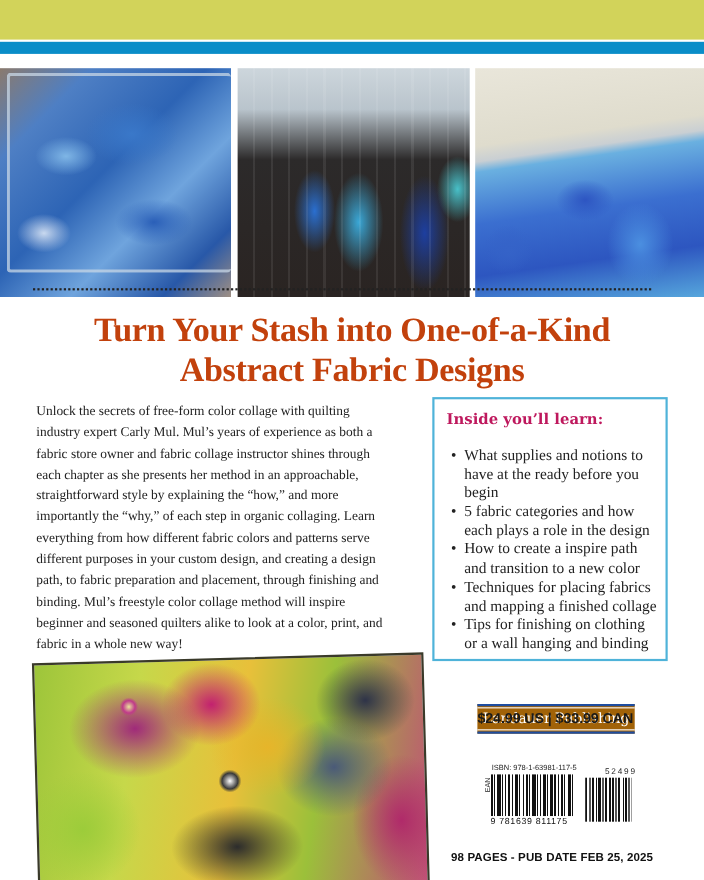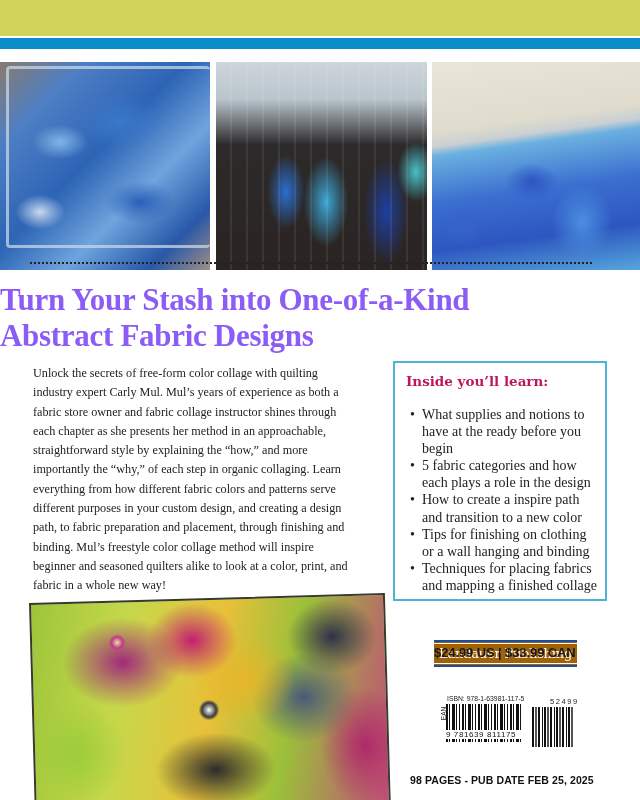--- a/index.html
+++ b/index.html
@@ -29,22 +29,22 @@
       linear-gradient(180deg, #cdd6dc 0%, #b9c4cc 18%, #2c2a2a 40%, #2a2422 100%); }
   .photo.p3 { left: 432px; width: 208px;
     background:
       radial-gradient(ellipse 30px 30px at 30px 165px, #3563c8 0%, transparent 75%),
       radial-gradient(ellipse 40px 50px at 150px 160px, #4b8fe0 0%, transparent 75%),
       radial-gradient(ellipse 35px 25px at 100px 120px, #2d55c2 0%, transparent 75%),
       linear-gradient(172deg, #e9e6da 0%, #dfdccd 30%, #c9cfd3 36%, #6ab0e0 40%, #3b6fd0 60%, #2d56c0 80%, #56a6dc 100%); }
 
   .dotted-line { position: absolute; left: 30px; top: 262px; width: 562px; height: 0; border-top: 2px dotted #222; }
 
-  .headline { position: absolute; left: 0; top: 282px; width: 640px; 
-    font-family: "Liberation Serif", "DejaVu Serif", serif; font-weight: bold; font-size: 31px; line-height: 36px; color: #8b5cf6; letter-spacing: -0.3px; }
+  .headline { position: absolute; left: 0; top: 282px; width: 640px; text-align: center;
+    font-family: "Liberation Serif", "DejaVu Serif", serif; font-weight: bold; font-size: 31px; line-height: 36px; color: #c2410c; letter-spacing: -0.3px; }
 
   .body-text { position: absolute; left: 33px; top: 364px; width: 325px;
     font-family: "Liberation Serif", "DejaVu Serif", serif; font-size: 12.2px; line-height: 19.3px; color: #222; }
 
   .learn-box { position: absolute; left: 393px; top: 361px; width: 214px; height: 240px; border: 2px solid #4fb3d9; padding: 9px 8px 0 11px; }
   .learn-title { font-family: "DejaVu Serif", "Liberation Serif", serif; font-weight: bold; font-size: 13.5px; line-height: 18px; color: #be185d; margin-bottom: 16px; }
   .learn-list { list-style: none; }
   .learn-list li { position: relative; padding-left: 16px; font-family: "Liberation Serif", "DejaVu Serif", serif; font-size: 14px; line-height: 17.1px; color: #222; }
   .learn-list li::before { content: "•"; position: absolute; left: 4px; top: 0; }
 
@@ -69,21 +69,21 @@
   .publisher-logo::after { bottom: 1px; }
   .publisher-logo span { display: block; text-align: center; color: #ffffff; font-family: "DejaVu Serif", "Liberation Serif", serif; font-size: 13px; line-height: 23px; letter-spacing: -0.2px; }
 
   .price { position: absolute; left: 434px; top: 645px; font-family: "Liberation Sans", "DejaVu Sans", sans-serif; font-weight: bold; font-size: 13px; color: #1a1a1a; letter-spacing: -0.1px; }
 
   .barcode-area { position: absolute; left: 436px; top: 695px; width: 140px; height: 60px; }
   .ean-label { position: absolute; left: 1px; top: 15px; font-family: "Liberation Sans", "DejaVu Sans", sans-serif; font-size: 6.5px; color: #222; transform: rotate(-90deg); transform-origin: center; }
   .isbn-text { position: absolute; left: 11px; top: 0; font-family: "Liberation Sans", "DejaVu Sans", sans-serif; font-size: 6.8px; color: #222; }
   .barcode-main { position: absolute; left: 10px; top: 9px; width: 76px; height: 38px;
     background: repeating-linear-gradient(90deg, #111 0 2px, #fff 2px 3px, #111 3px 4px, #fff 4px 6px, #111 6px 9px, #fff 9px 10px, #111 10px 11px, #fff 11px 13px, #111 13px 14px, #fff 14px 16px); }
-  .barcode-digits { position: absolute; left: 10px; top: 35px; width: 80px; font-family: "Liberation Sans", "DejaVu Sans", sans-serif; font-size: 8px; letter-spacing: 0.6px; color: #111; background: #fff; }
+  .barcode-digits { position: absolute; left: 10px; top: 47px; width: 80px; font-family: "Liberation Sans", "DejaVu Sans", sans-serif; font-size: 8px; letter-spacing: 0.6px; color: #111; background: #fff; }
   .addon-digits { position: absolute; left: 98px; top: 2px; font-family: "Liberation Sans", "DejaVu Sans", sans-serif; font-size: 7.5px; letter-spacing: 1.6px; color: #222; padding-left: 16px; }
   .barcode-addon { position: absolute; left: 96px; top: 12px; width: 42px; height: 40px;
     background: repeating-linear-gradient(90deg, #111 0 2px, #fff 2px 3px, #555 3px 5px, #fff 5px 6px, #111 6px 8px, #fff 8px 10px, #111 10px 11px, #fff 11px 12px); }
 
   .footer-info { position: absolute; left: 410px; top: 774px; font-family: "Liberation Sans", "DejaVu Sans", sans-serif; font-weight: bold; font-size: 10.5px; color: #111; letter-spacing: 0.1px; }
 </style>
 </head>
 <body>
 
 <div class="band-green"></div>
@@ -102,22 +102,22 @@
 </h1>
 
 <p class="body-text">Unlock the secrets of free-form color collage with quilting industry expert Carly Mul. Mul’s years of experience as both a fabric store owner and fabric collage instructor shines through each chapter as she presents her method in an approachable, straightforward style by explaining the “how,” and more importantly the “why,” of each step in organic collaging. Learn everything from how different fabric colors and patterns serve different purposes in your custom design, and creating a design path, to fabric preparation and placement, through finishing and binding. Mul’s freestyle color collage method will inspire beginner and seasoned quilters alike to look at a color, print, and fabric in a whole new way!</p>
 
 <div class="learn-box">
   <div class="learn-title">Inside you’ll learn:</div>
   <ul class="learn-list">
     <li>What supplies and notions to have at the ready before you begin</li>
     <li>5 fabric categories and how each plays a role in the design</li>
     <li>How to create a inspire path and transition to a new color</li>
+    <li>Techniques for placing fabrics and mapping a finished collage</li>
     <li>Tips for finishing on clothing or a wall hanging and binding</li>
-    <li>Techniques for placing fabrics and mapping a finished collage</li>
   </ul>
 </div>
 
 <div class="quilt"></div>
 
 <div class="publisher-logo">
   <span>Landauer Publishing</span>
 </div>
 <div class="price">$24.99 US | $33.99 CAN</div>
 

